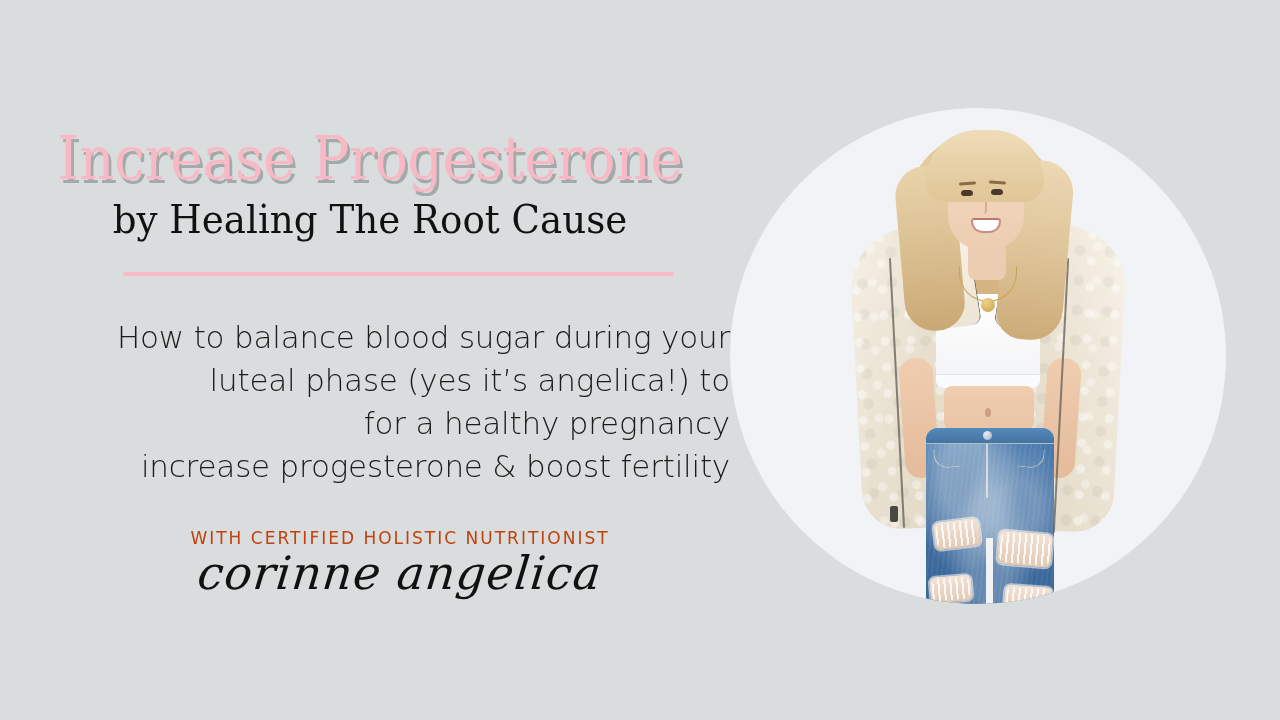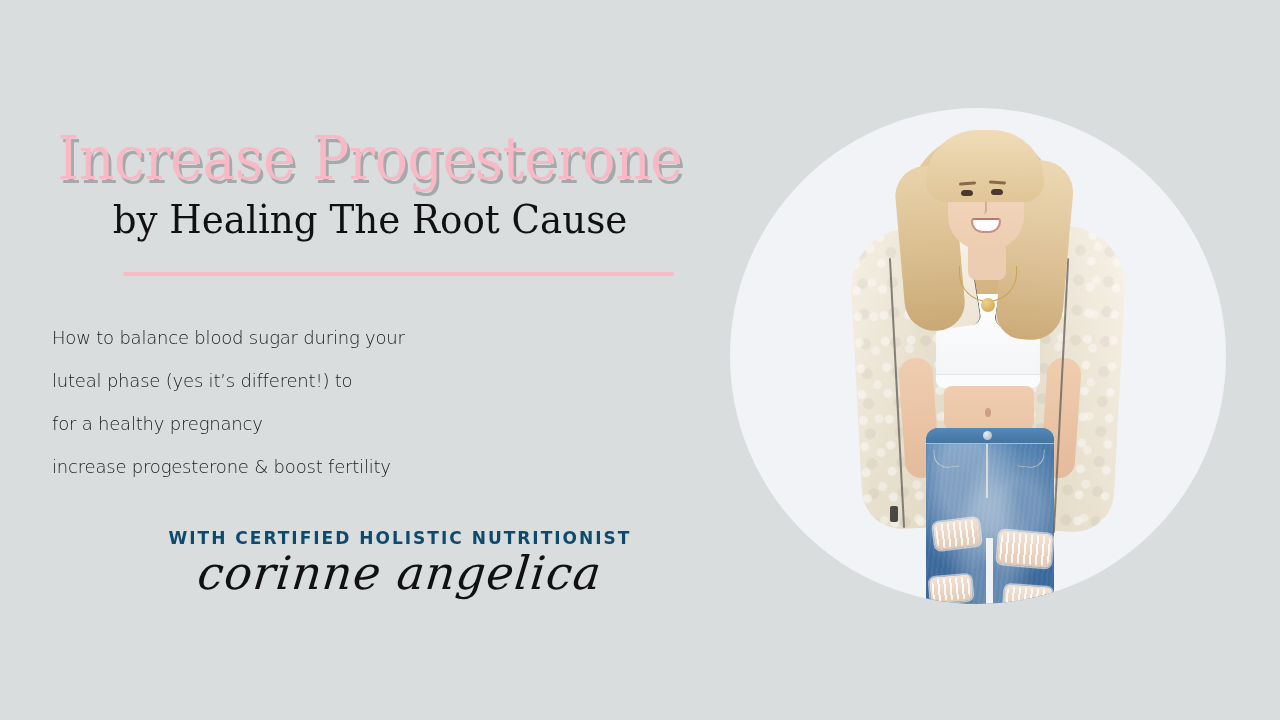--- a/index.html
+++ b/index.html
@@ -64,45 +64,45 @@
   .divider {
     position:absolute;
     left:123px; top:272px;
     width:551px; height:4px;
     background:#fbb9c6;
     border-radius:2px;
   }
 
   .body-copy {
     position:absolute;
-    left:52px; top:316px;
+    left:70px; top:316px;
     width:660px;
-    text-align:left;
+    text-align:right;
     font-family:"DejaVu Sans", "Liberation Sans", sans-serif;
     font-weight:300;
-    font-size:18px;
+    font-size:31px;
     line-height:43px;
     color:#1b1b1b;
     letter-spacing:-0.2px;
   }
   .body-copy .ln { display:block; }
 
   .credit-block {
     position:absolute;
     left:0; top:528px;
     width:800px;
     text-align:center;
   }
 
   .credit-kicker {
     font-family:"DejaVu Sans", "Liberation Sans", sans-serif;
-    font-weight:700;
+    font-weight:400;
     font-size:17px;
     letter-spacing:2.0px;
-    color:#0c4a6e;
+    color:#c2410c;
     text-transform:uppercase;
   }
 
   .credit-signature {
     font-family:"DejaVu Serif", "Liberation Serif", serif;
     font-style:italic;
     font-weight:400;
     font-size:46px;
     line-height:1.0;
     color:#111111;
@@ -385,21 +385,21 @@
 
     <div class="headline-block">
       <div class="headline-main">Increase Progesterone</div>
       <div class="headline-sub">by Healing The Root Cause</div>
     </div>
 
     <div class="divider"></div>
 
     <div class="body-copy">
       <span class="ln">How to balance blood sugar during your</span>
-      <span class="ln">luteal phase (yes it’s different!) to</span>
+      <span class="ln">luteal phase (yes it’s angelica!) to</span>
       <span class="ln">for a healthy pregnancy</span>
       <span class="ln">increase progesterone &amp; boost fertility</span>
     </div>
 
     <div class="credit-block">
       <div class="credit-kicker">WITH CERTIFIED HOLISTIC NUTRITIONIST</div>
       <div class="credit-signature">corinne angelica</div>
     </div>
 
   </div>

